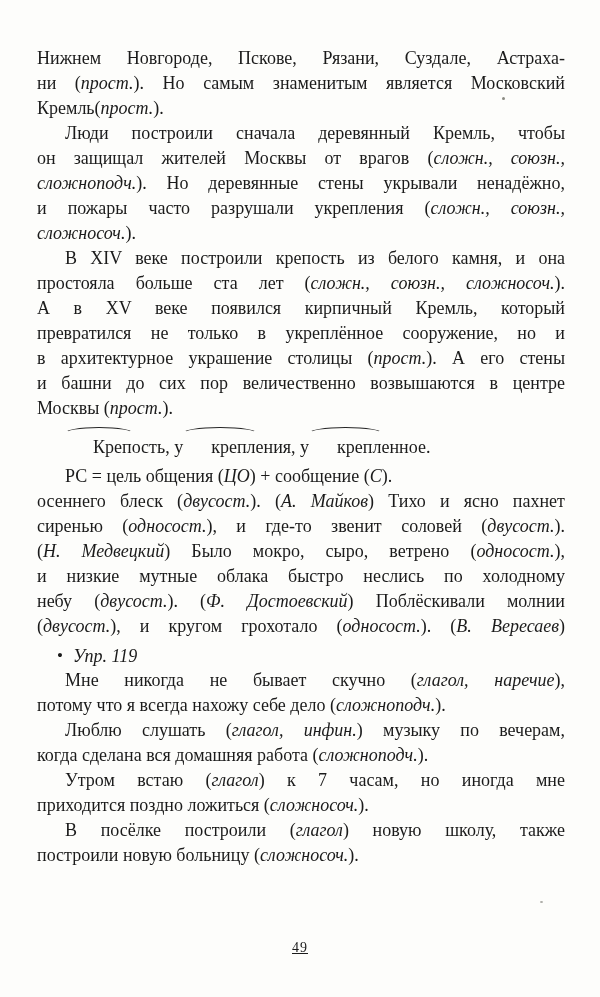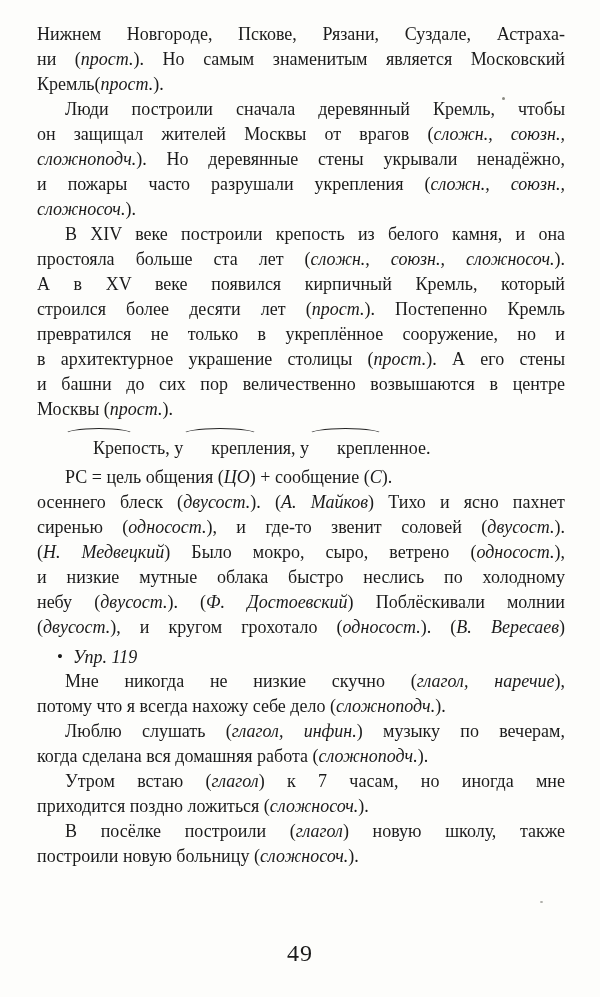--- a/index.html
+++ b/index.html
@@ -6,21 +6,21 @@
   body {
     width: 600px; height: 997px;
     background: #fdfdfb;
     font-family: "Liberation Serif", "DejaVu Serif", serif;
     color: #1b1b1b;
     position: relative;
     overflow: hidden;
   }
   .text-block {
     position: absolute;
-    left: 37px; top: 22px;
+    left: 37px; top: 46px;
     width: 528px;
     font-size: 18px;
   }
   .para { margin: 0; }
   .line {
     line-height: 25px;
     height: 25px;
     text-align: justify;
     text-align-last: justify;
     white-space: nowrap;
@@ -47,22 +47,23 @@
     display: inline-block;
     margin-right: 10px;
     font-size: 17px;
     vertical-align: 1px;
   }
   .page-number {
     position: absolute;
     left: 0; width: 600px;
     top: 940px;
     text-align: center;
-    font-size: 24px;
+    font-size: 14px;
     letter-spacing: 1px;
+    text-decoration: underline;
   }
   .speck {
     position: absolute;
     background: #8a8a82;
     border-radius: 50%;
   }
   .speck.s1 { left: 502px; top: 97px;  width: 3px; height: 3px; }
   .speck.s2 { left: 540px; top: 901px; width: 3px; height: 2px; opacity: .7; }
 </style>
 </head>
@@ -79,21 +80,20 @@
         <div class="line indent"><span>Люди построили сначала деревянный Кремль, чтобы</span></div>
         <div class="line"><span>он защищал жителей Москвы от врагов (</span><span class="it">сложн., союзн.,</span></div>
         <div class="line"><span class="it">сложноподч.</span><span>). Но деревянные стены укрывали ненадёжно,</span></div>
         <div class="line"><span>и пожары часто разрушали укрепления (</span><span class="it">сложн., союзн.,</span></div>
         <div class="line last"><span class="it">сложносоч.</span><span>).</span></div>
       </div>
       <div class="para">
         <div class="line indent"><span>В XIV веке построили крепость из белого камня, и она</span></div>
         <div class="line"><span>простояла больше ста лет (</span><span class="it">сложн., союзн., сложносоч.</span><span>).</span></div>
         <div class="line"><span>А в XV веке появился кирпичный Кремль, который</span></div>
-        <div class="line"><span>строился более десяти лет (</span><span class="it">прост.</span><span>). Постепенно Кремль</span></div>
         <div class="line"><span>превратился не только в укреплённое сооружение, но и</span></div>
         <div class="line"><span>в архитектурное украшение столицы (</span><span class="it">прост.</span><span>). А его стены</span></div>
         <div class="line"><span>и башни до сих пор величественно возвышаются в центре</span></div>
         <div class="line last"><span>Москвы (</span><span class="it">прост.</span><span>).</span></div>
       </div>
       <div class="para" style="margin-top: 14px;">
         <div class="line last indent"><span class="arc">Креп</span><span>ость, у</span><span class="arc">крепл</span><span>ения, у</span><span class="arc">крепл</span><span>енное.</span></div>
       </div>
       <div class="para" style="margin-top: 4px;">
         <div class="line last indent"><span>РС = цель общения (</span><span class="it">ЦО</span><span>) + сообщение (</span><span class="it">С</span><span>).</span></div>
@@ -103,21 +103,21 @@
         <div class="line"><span>сиренью (</span><span class="it">односост.</span><span>), и где-то звенит соловей (</span><span class="it">двусост.</span><span>).</span></div>
         <div class="line"><span>(</span><span class="it">Н. Медвецкий</span><span>) Было мокро, сыро, ветрено (</span><span class="it">односост.</span><span>),</span></div>
         <div class="line"><span>и низкие мутные облака быстро неслись по холодному</span></div>
         <div class="line"><span>небу (</span><span class="it">двусост.</span><span>). (</span><span class="it">Ф. Достоевский</span><span>) Поблёскивали молнии</span></div>
         <div class="line"><span>(</span><span class="it">двусост.</span><span>), и кругом грохотало (</span><span class="it">односост.</span><span>). (</span><span class="it">В. Вересаев</span><span>)</span></div>
       </div>
       <div class="para exercise" style="margin-top: 4px;">
         <div class="line last"><span class="bullet">•</span><span class="it">Упр. 119</span></div>
       </div>
       <div class="para">
-        <div class="line indent"><span>Мне никогда не низкие скучно (</span><span class="it">глагол, наречие</span><span>),</span></div>
+        <div class="line indent"><span>Мне никогда не бывает скучно (</span><span class="it">глагол, наречие</span><span>),</span></div>
         <div class="line last"><span>потому что я всегда нахожу себе дело (</span><span class="it">сложноподч.</span><span>).</span></div>
       </div>
       <div class="para">
         <div class="line indent"><span>Люблю слушать (</span><span class="it">глагол, инфин.</span><span>) музыку по вечерам,</span></div>
         <div class="line last"><span>когда сделана вся домашняя работа (</span><span class="it">сложноподч.</span><span>).</span></div>
       </div>
       <div class="para">
         <div class="line indent"><span>Утром встаю (</span><span class="it">глагол</span><span>) к 7 часам, но иногда мне</span></div>
         <div class="line last"><span>приходится поздно ложиться (</span><span class="it">сложносоч.</span><span>).</span></div>
       </div>

